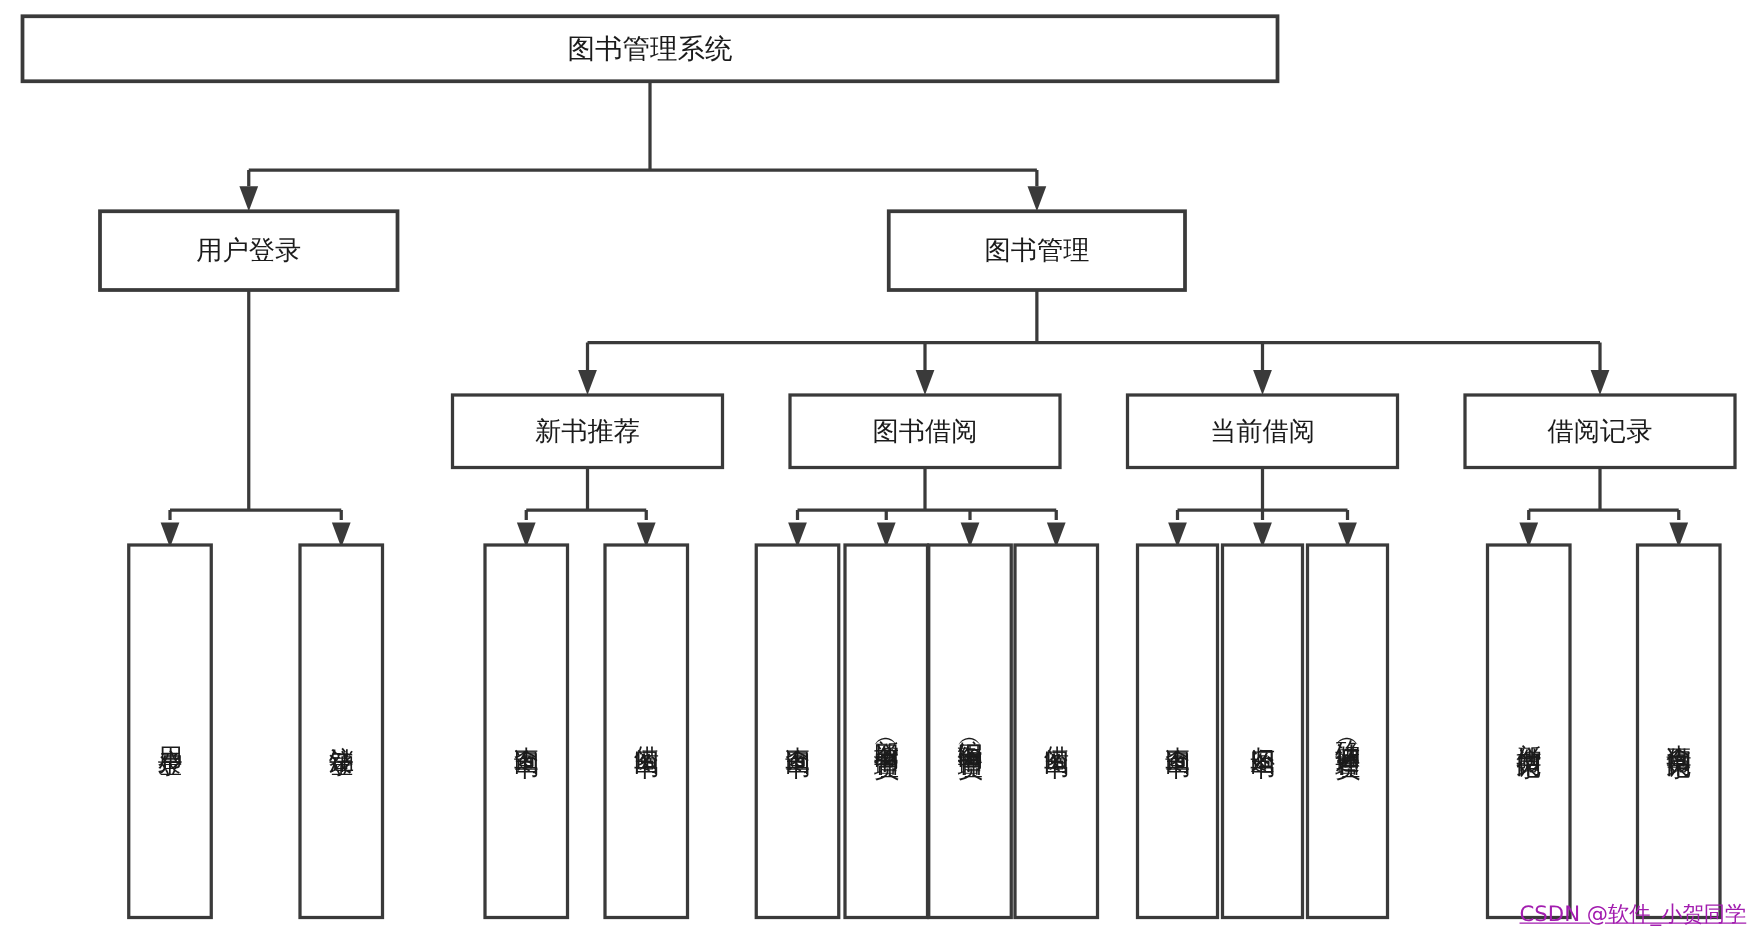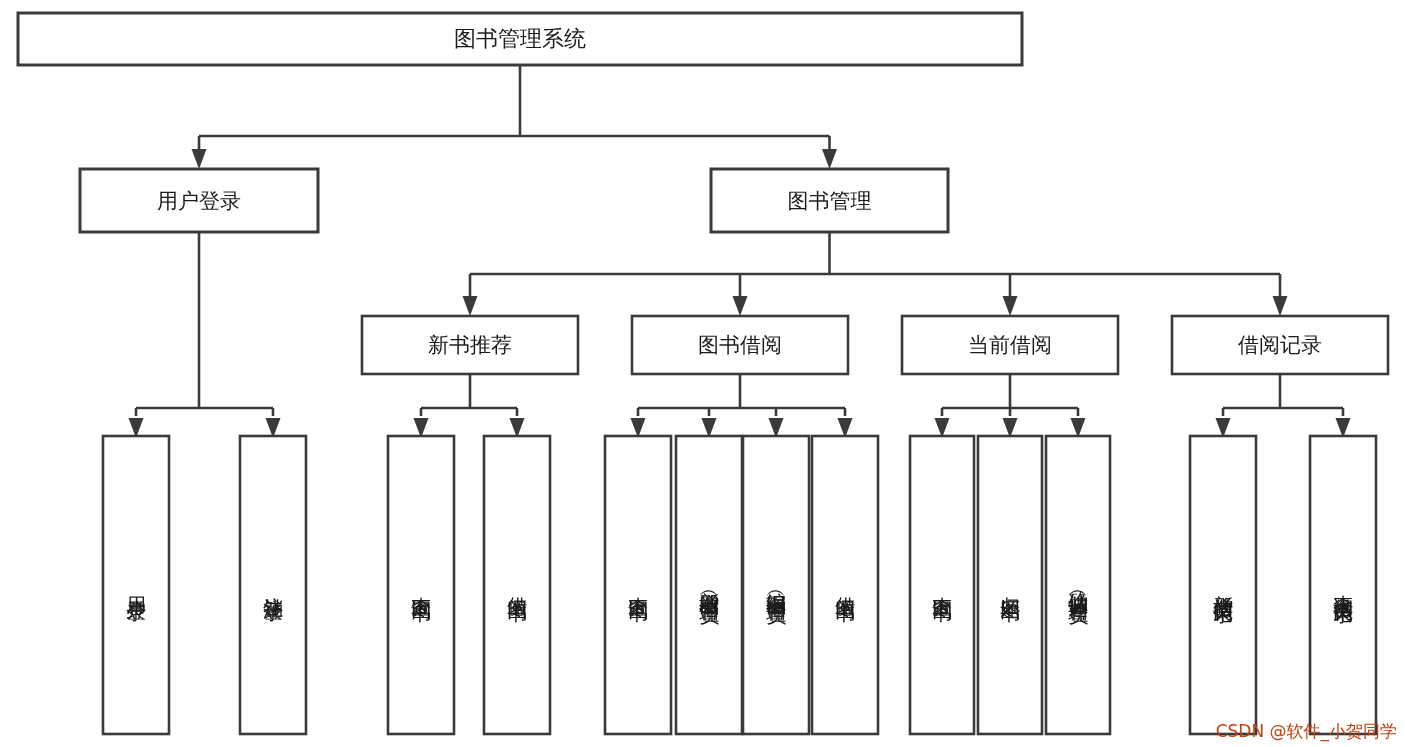--- a/index.html
+++ b/index.html
@@ -77,23 +77,24 @@
     letter-spacing: 2px;
     color: #1b1b1b;
     white-space: nowrap;
   }
   #watermark {
     position: absolute;
     right: 8px;
     bottom: 4px;
     font-family: "DejaVu Sans", "Liberation Sans", sans-serif;
     font-size: 17px;
-    color: #c2410c;
+    color: #a21caf;
     white-space: nowrap;
     user-select: none;
+    text-decoration: underline;
   }
 </style>
 </head>
 <body>
 
 <div id="diagram-root">
 
   <svg id="tree-svg" viewBox="0 0 1405 747">
     <g id="connectors-layer">
         <line x1="520" y1="65" x2="520" y2="136" class="connector"></line>

